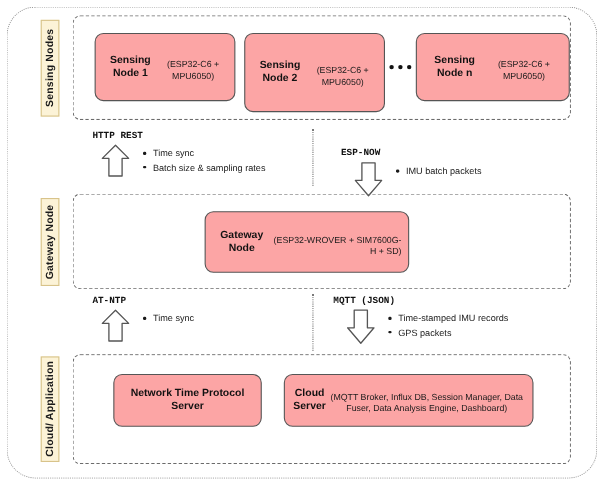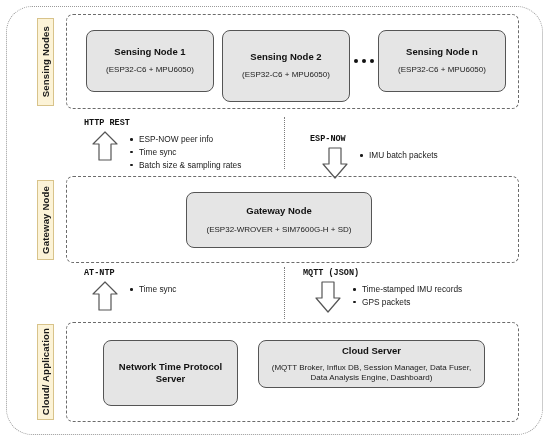--- a/index.html
+++ b/index.html
@@ -65,45 +65,45 @@
   }
   .band.sensing { left: 66px; top: 14px;  width: 453px; height: 95px; }
   .band.gateway { left: 66px; top: 176px; width: 453px; height: 87px; }
   .band.cloud   { left: 66px; top: 322px; width: 453px; height: 100px; }
 
   
   .node-box {
     position: absolute;
     border: 1.1px solid #555555;
     border-radius: 8px;
-    background: #e5e5e5;
+    background: #fca5a5;
     box-sizing: border-box;
     display: flex;
-    flex-direction: column;
+    flex-direction: row;
     align-items: center;
     justify-content: center;
     text-align: center;
     padding: 4px 6px;
   }
   .node-title {
     font-size: 9.5px;
     font-weight: bold;
     line-height: 1.25;
     color: #111111;
   }
   .node-sub {
     font-size: 8px;
     line-height: 1.3;
     color: #1a1a1a;
     margin-top: 7px;
   }
 
   .sn1 { left: 86px;  top: 30px; width: 128px; height: 62px; }
   .sn2 { left: 222px; top: 30px; width: 128px; height: 72px; }
-  .snn { left: 378px; top: 30px; width: 128px; height: 62px; }
+  .snn { left: 378px; top: 30px; width: 140px; height: 62px; }
 
   .ellipsis {
     position: absolute;
     left: 350px;
     top: 52px;
     width: 28px;
     height: 18px;
     display: flex;
     align-items: center;
     justify-content: center;
@@ -113,21 +113,21 @@
     display: block;
     width: 4px;
     height: 4px;
     border-radius: 50%;
     background: #111111;
   }
 
   .gw { left: 186px; top: 192px; width: 186px; height: 56px; }
   .gw .node-sub { margin-top: 8px; text-align: right; }
 
-  .ntp { left: 103px; top: 340px; width: 135px; height: 66px; }
+  .ntp { left: 103px; top: 340px; width: 135px; height: 48px; }
   .cloud-server { left: 258px; top: 340px; width: 227px; height: 48px; }
   .cloud-server .node-sub { margin-top: 6px; }
 
   
   .flow {
     position: absolute;
   }
   .flow-title {
     font-size: 8.5px;
     font-weight: bold;
@@ -237,21 +237,20 @@
 
   <div class="flow http">
     <div class="flow-title">HTTP REST</div>
     <div class="flow-body">
       <div class="arrow-wrap">
         <svg width="26" height="32" viewBox="0 0 26 32">
           <polygon points="13,2 25,14 19,14 19,30 7,30 7,14 1,14" fill="#ffffff" stroke="#555555" stroke-width="1.2" stroke-linejoin="round"></polygon>
         </svg>
       </div>
       <ul class="bullets">
-        <li>ESP-NOW peer info</li>
         <li>Time sync</li>
         <li>Batch size &amp; sampling rates</li>
       </ul>
     </div>
   </div>
 
   <div class="sep top"></div>
 
   <div class="flow espnow">
     <div class="flow-title">ESP-NOW</div>

